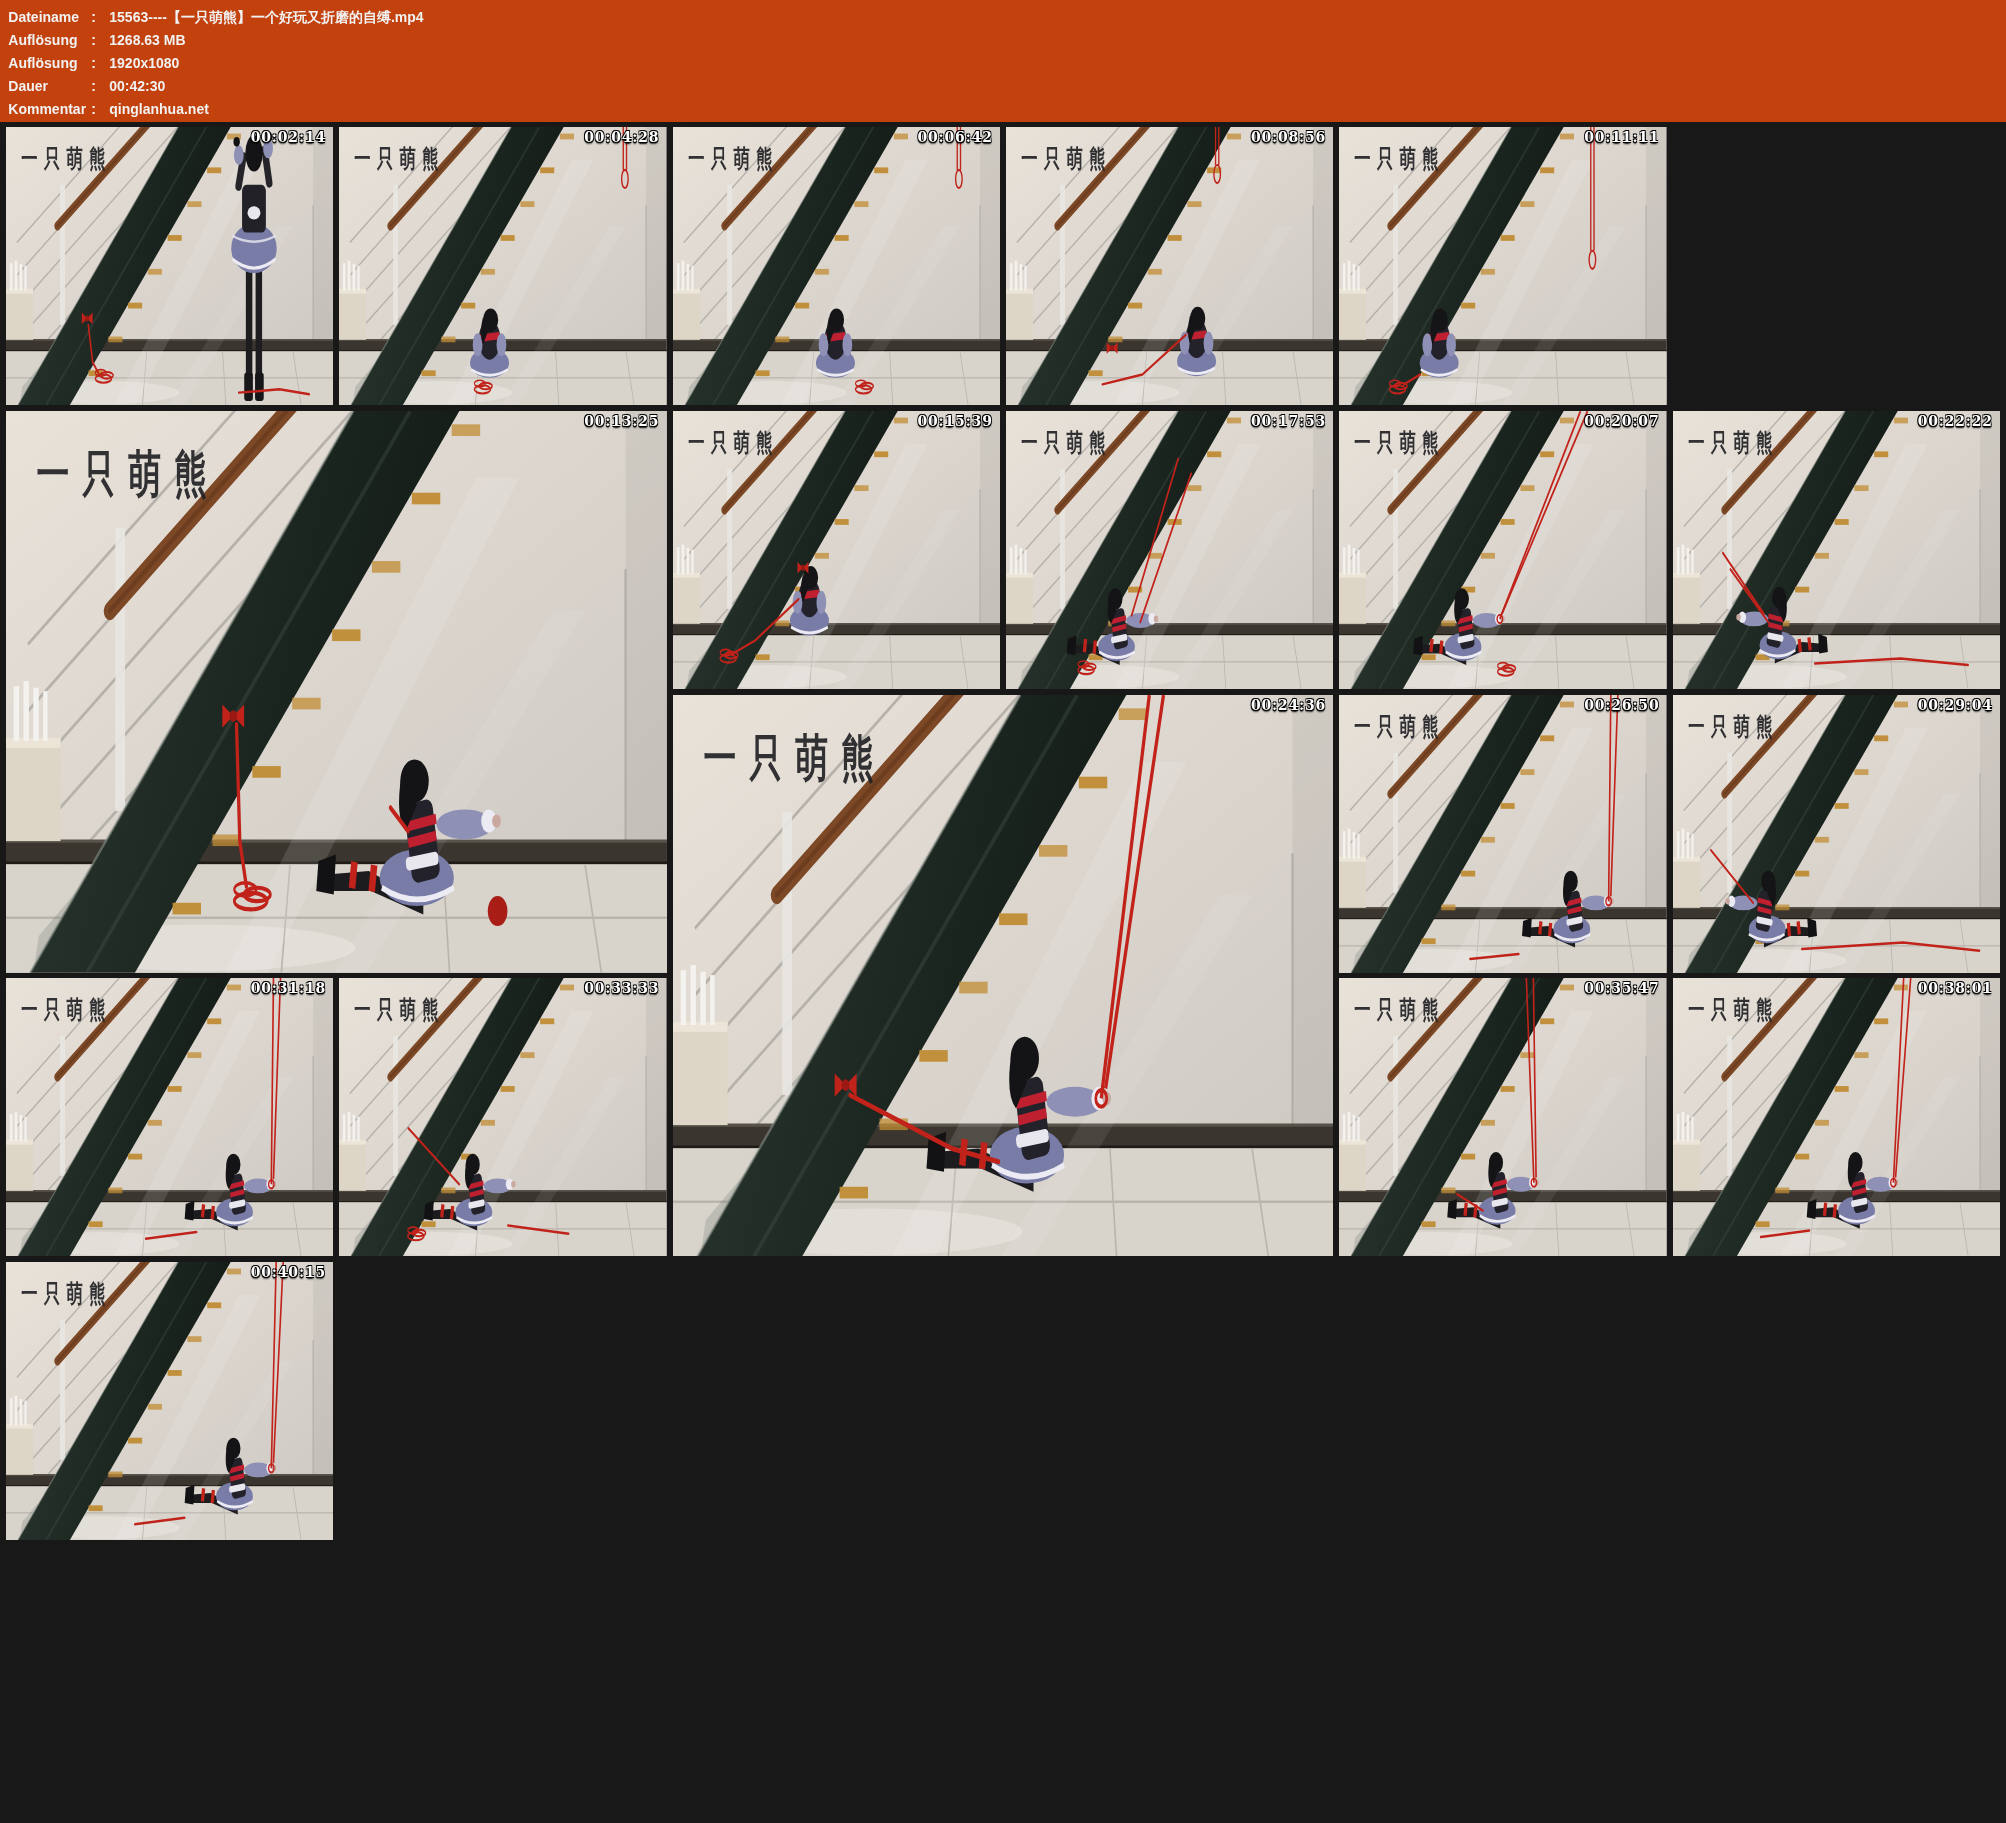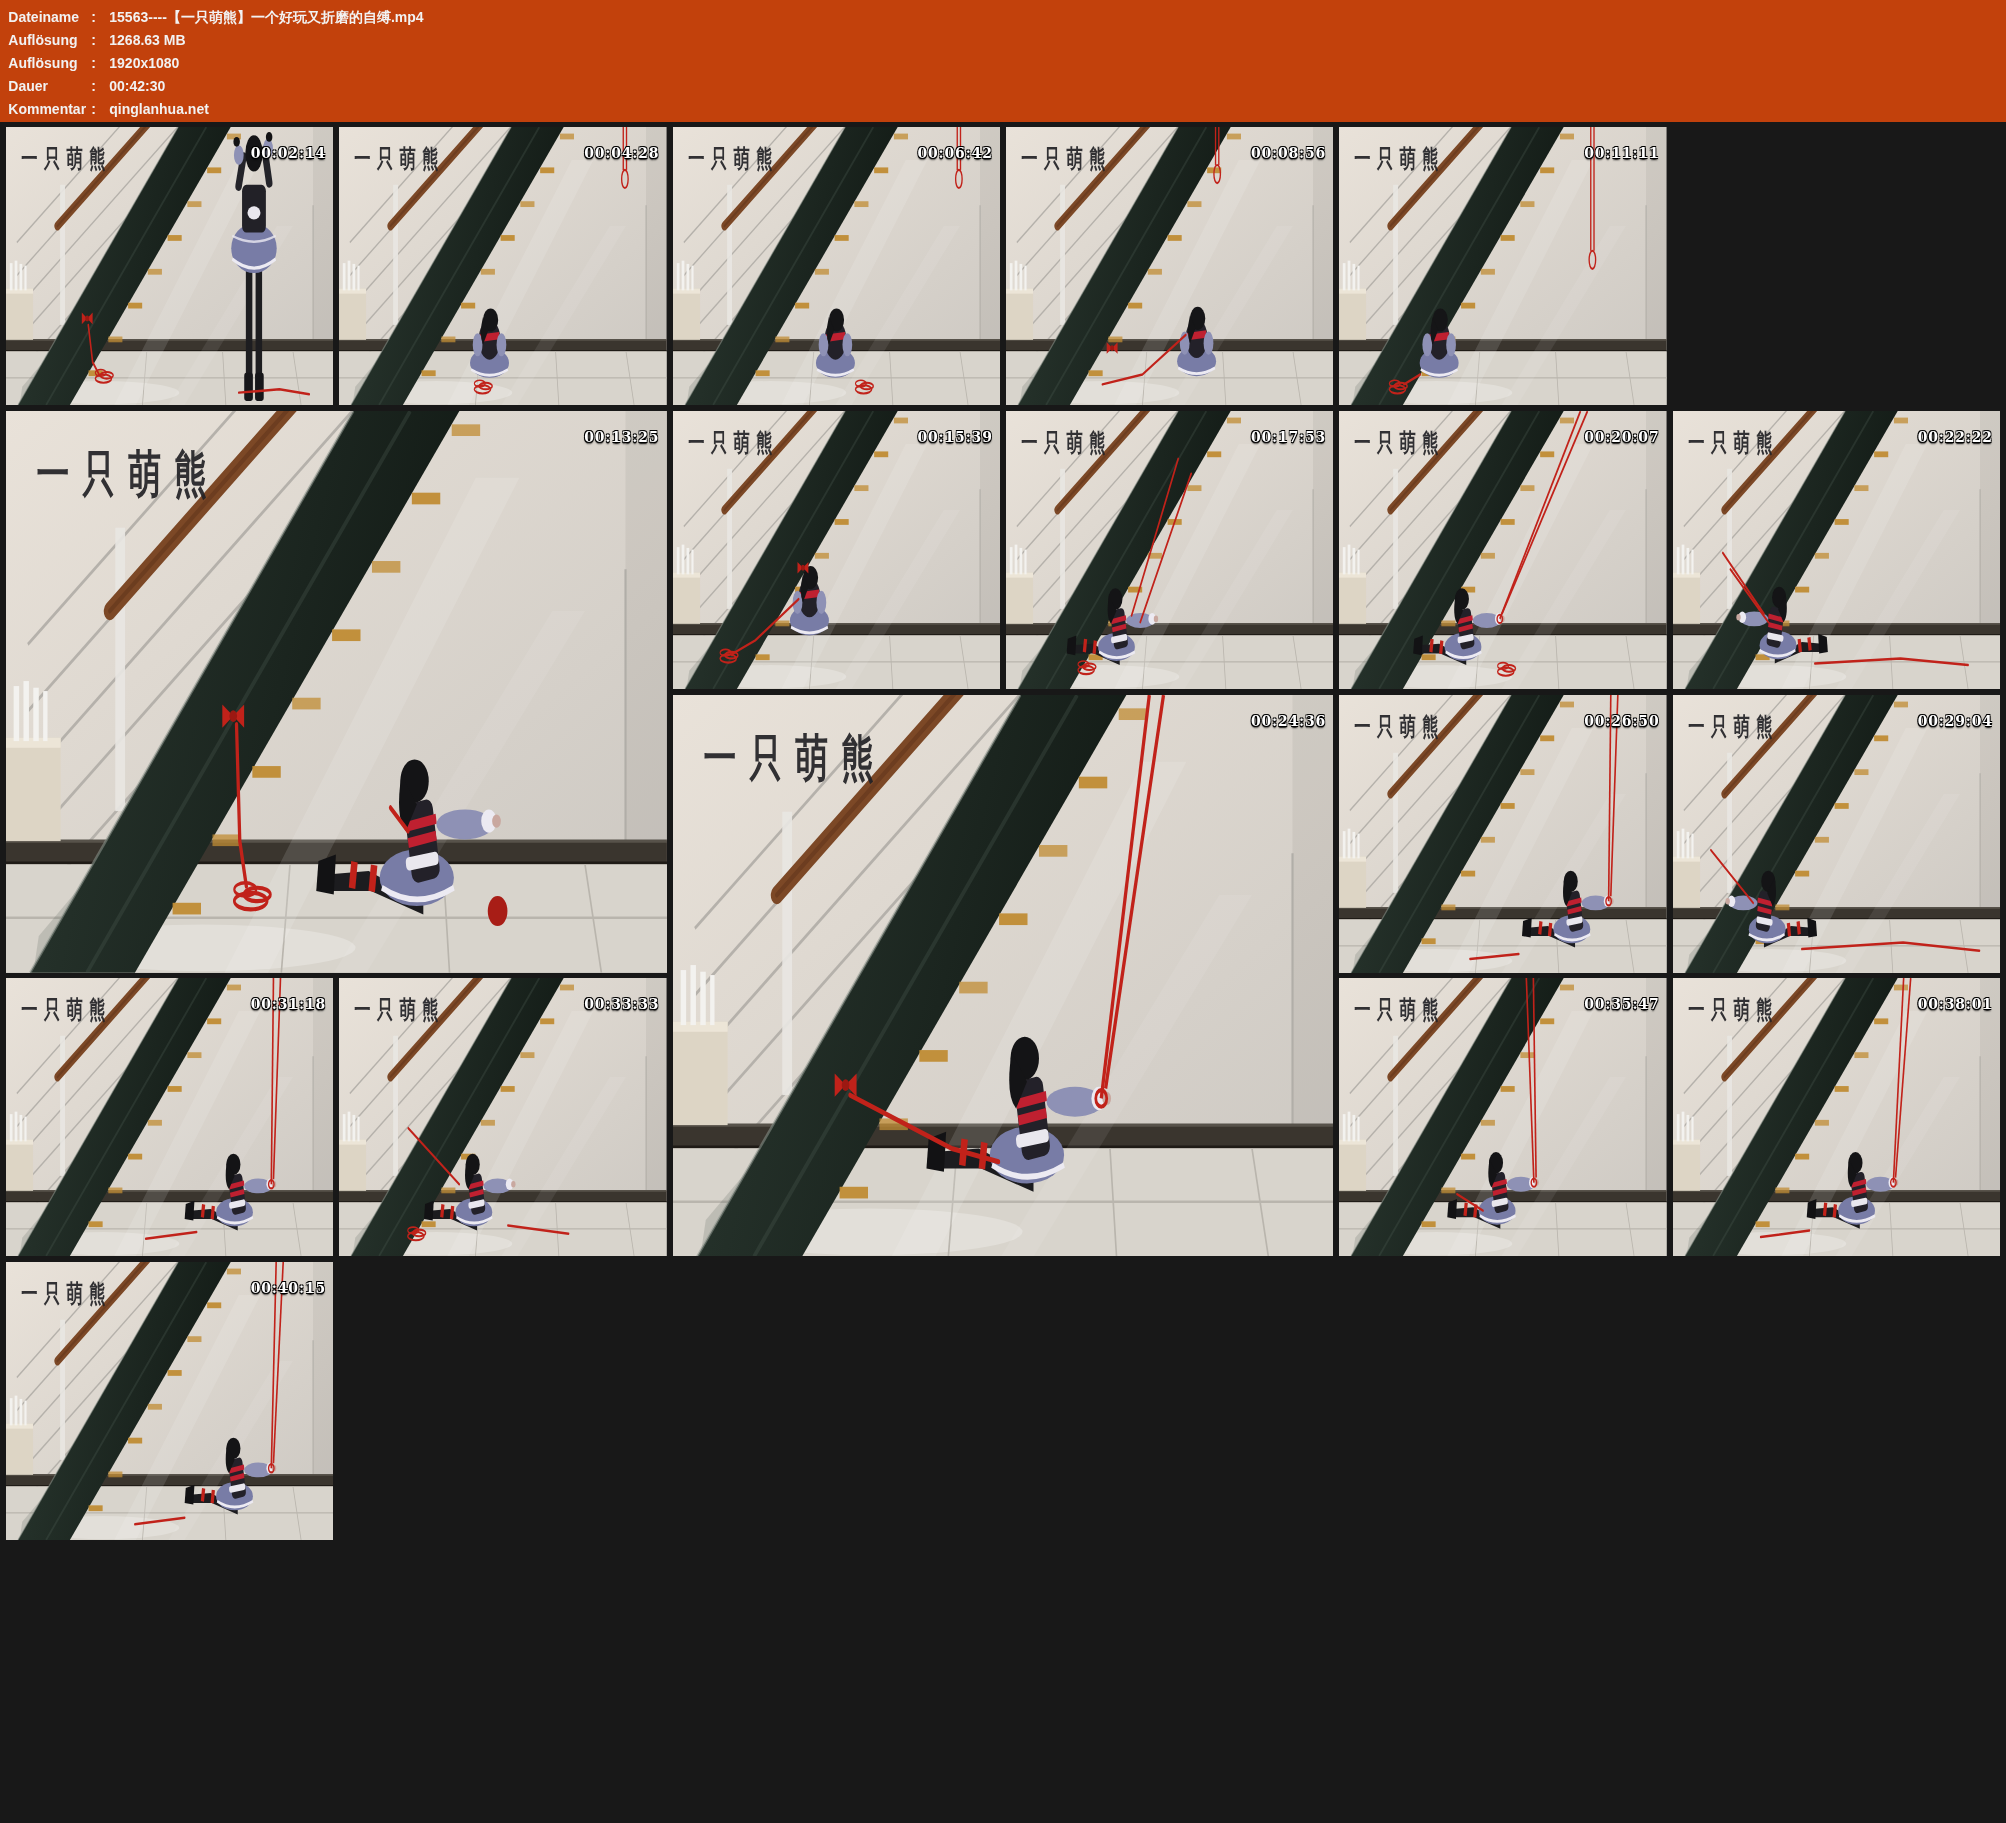--- a/index.html
+++ b/index.html
@@ -8,21 +8,21 @@
   .info-row{display:flex;line-height:23px;font-size:14px;font-weight:bold;color:#f2f2f2;
     font-family:"Liberation Sans",sans-serif;}
   .info-label{width:83px;flex:0 0 83px;}
   .info-colon{width:18px;flex:0 0 18px;text-align:left;}
   .info-value{flex:1;white-space:nowrap;}
   #sheet{display:grid;grid-template-columns:repeat(6,1fr);grid-auto-rows:278px;gap:5.8px;
     padding:5px 5.8px 0 5.8px;}
   .thumb{position:relative;background:#0e0e0e;overflow:hidden;}
   .thumb.large{grid-column:span 2;grid-row:span 2;}
   .thumb svg{position:absolute;inset:0;width:100%;height:100%;display:block;}
-  .timestamp{position:absolute;top:18px;right:7.4px;color:#fff;font-weight:bold;font-size:14px;
+  .timestamp{position:absolute;top:2px;right:7.4px;color:#fff;font-weight:bold;font-size:14px;
     font-family:"DejaVu Serif","Liberation Serif",serif;letter-spacing:0.8px;
     text-shadow:-0.8px -0.8px 0 #000,0.8px -0.8px 0 #000,-0.8px 0.8px 0 #000,0.8px 0.8px 0 #000,0 1.7px 1.7px #000;}
 </style>
 </head>
 <body>
 
 <div id="file-info">
     <div class="info-row">
       <span class="info-label">Dateiname</span>
       <span class="info-colon">:</span>

